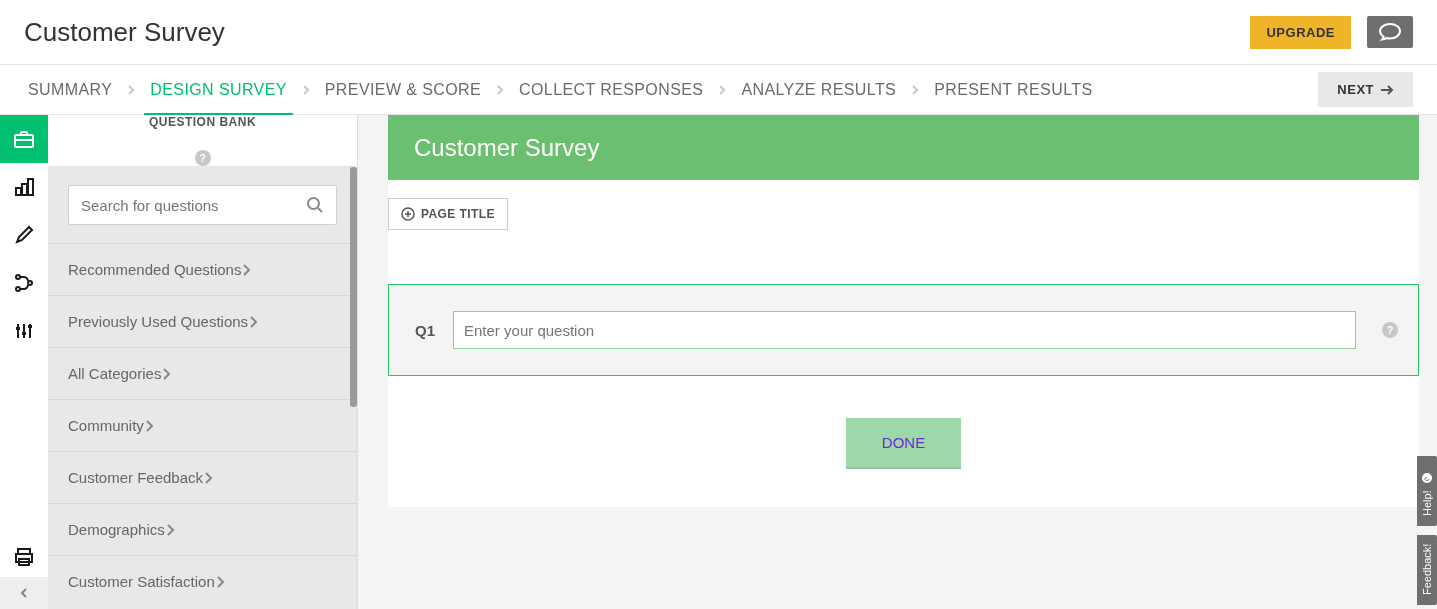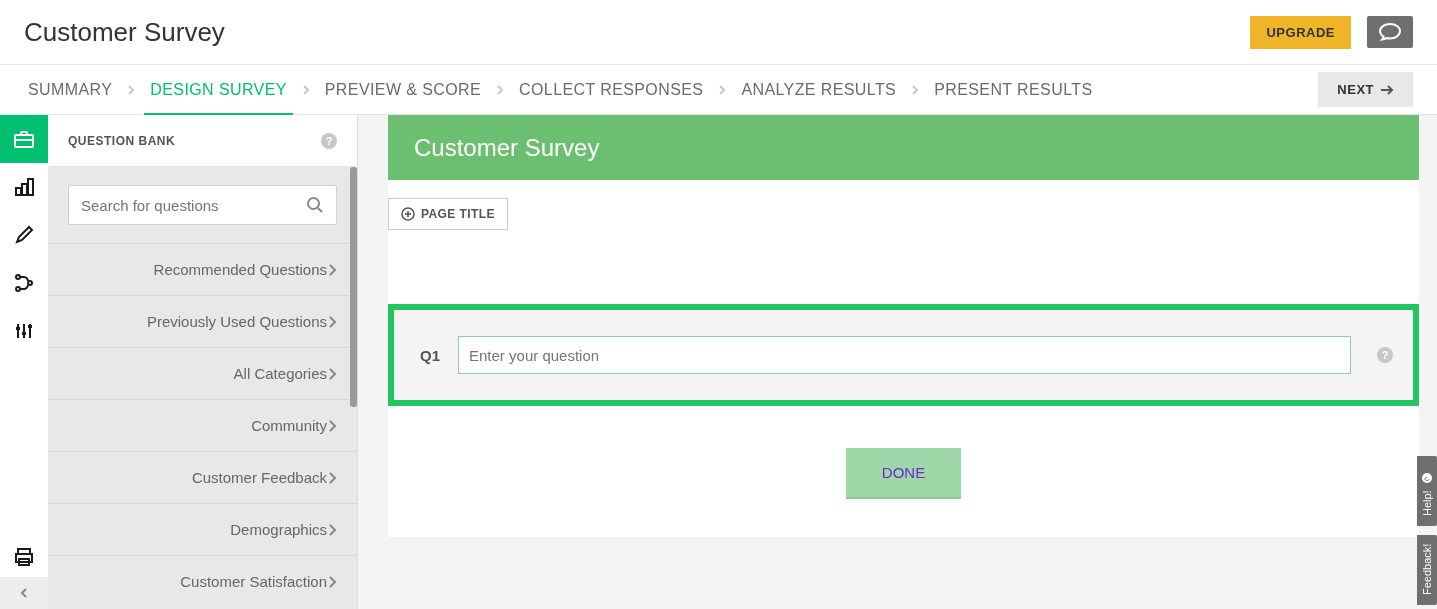--- a/index.html
+++ b/index.html
@@ -27,42 +27,42 @@
     
     .icon-rail { width:48px; background:#fff; display:flex; flex-direction:column; align-items:center; position:relative; }
     .rail-item { width:48px; height:48px; display:flex; align-items:center; justify-content:center; cursor:pointer; color:#333; }
     .rail-item.active { background:#00BF6F; color:#fff; }
     .rail-bottom { position:absolute; bottom:0; left:0; width:48px; display:flex; flex-direction:column; }
     .rail-mini { width:48px; height:32px; display:flex; align-items:center; justify-content:center; cursor:pointer; }
     .rail-mini.dim { background:#eee; }
 
     
     .qbank { width:310px; background:#e8e8e8; display:flex; flex-direction:column; border-right:1px solid #ddd; position:relative; }
-    .qbank-header { background:#fff; height:52px; display:flex; align-items:center; padding:0 20px; border-bottom:1px solid #e5e5e5; }
+    .qbank-header { background:#fff; height:52px; display:flex; align-items:center; padding:0 20px; border-bottom:1px solid #e5e5e5;flex-direction:column; }
     .qbank-title { font-size:12px; font-weight:700; letter-spacing:0.5px; color:#555; flex:1; }
     .help-circle { width:16px; height:16px; border-radius:50%; background:#c7c7c7; color:#fff; display:flex; align-items:center; justify-content:center; font-size:11px; font-weight:700; cursor:pointer; }
     .qbank-search-wrap { padding:18px 20px; }
     .qbank-search { background:#fff; border:1px solid #d0d0d0; border-radius:2px; height:40px; display:flex; align-items:center; padding:0 12px; }
     .qbank-search input { border:none; outline:none; flex:1; font-size:15px; color:#666; background:transparent; }
     .qbank-list { display:flex; flex-direction:column; }
-    .qbank-item { height:52px; display:flex; align-items:center; padding:0 20px; border-top:1px solid #d8d8d8; cursor:pointer; justify-content:flex-end;}
+    .qbank-item { height:52px; display:flex; align-items:center; padding:0 20px; border-top:1px solid #d8d8d8; cursor:pointer; justify-content:flex-start;}
     .qbank-item span.label { color:#666; font-size:15px; }
     .qbank-item span.chev { color:#888; }
     .scrollbar-track { position:absolute; right:0; top:52px; width:7px; height:352px; background:transparent; }
     .scrollbar-thumb { position:absolute; right:0; top:0; width:7px; height:240px; background:#9a9a9a; border-radius:3px; }
 
     
     .canvas { flex:1; background:#f4f4f4; padding:0 18px 0 30px; overflow:hidden; position:relative; }
     .survey-title { color:#fff; font-size:24px; font-weight:400; }
     .green-banner { background:#6CBF70; height:65px; display:flex; align-items:center; padding:0 26px; }
 
     .white-area { background:#fff; padding:18px 0 40px 0; }
     .page-title-btn { margin-left:0; background:#fff; border:1px solid #ccc; padding:8px 12px; font-size:12px; font-weight:700; letter-spacing:0.4px; color:#555; display:inline-flex; align-items:center; gap:6px; cursor:pointer; }
 
-    .q-card { border:6px solid #22c55e; background:#f4f4f4; margin-top:74px; padding:26px 20px; display:flex; align-items:center; gap:18px; }
+    .q-card { border:1px solid #22c55e; background:#f4f4f4; margin-top:54px; padding:26px 20px; display:flex; align-items:center; gap:18px; }
     .q-label { font-size:15px; font-weight:700; color:#555; margin-left:6px;}
     .q-input { flex:1; border:1px solid #8fcf9c; height:38px; padding:0 10px; font-size:15px; color:#666; outline:none; background:#fff;}
     .q-type { width:270px; border:1px solid #d0d0d0; height:38px; background:#fff; display:flex; align-items:center; padding:0 12px; justify-content:space-between; cursor:pointer; font-size:15px; color:#555;}
     .q-help { margin-left:8px;}
 
     .copy-link { text-align:center; margin-top:36px; }
     .copy-link a { color:#1E88C7; font-size:16px; text-decoration:none; cursor:pointer; }
 
     .done-wrap { text-align:center; margin-top:42px; }
     .done-btn { background:#9ED7A8; color:#6d28d9; font-size:15px; border:none; padding:16px 36px; cursor:pointer; box-shadow:0 2px 0 #8cc797; }

